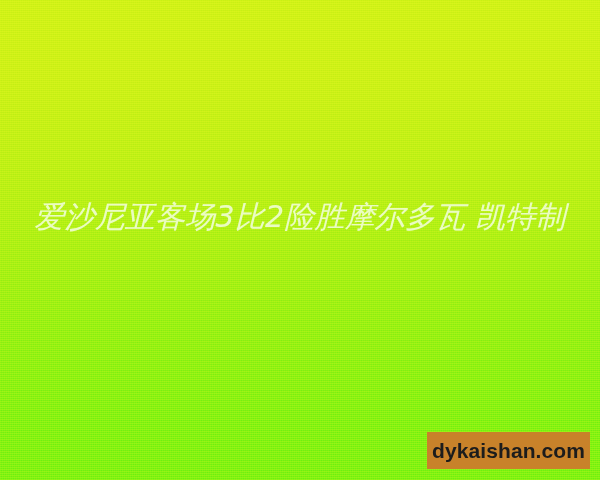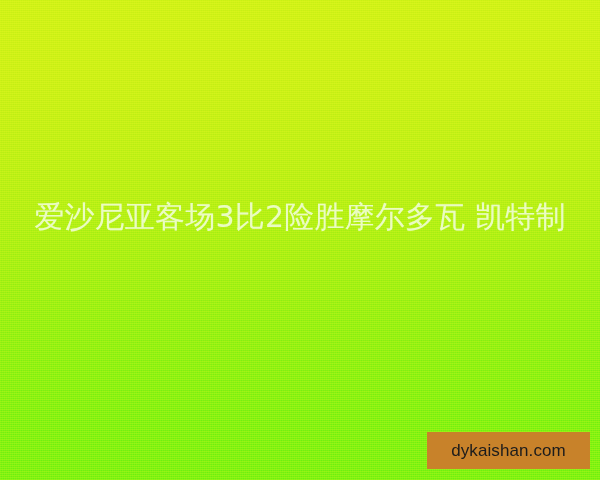--- a/index.html
+++ b/index.html
@@ -64,20 +64,21 @@
 
   
   .headline {
     position: absolute;
     left: 0;
     right: 0;
     top: 196px;
     text-align: center;
     padding: 0 22px;
     box-sizing: border-box;
+    font-style: italic;
   }
 
   .headline-line {
     display: block;
     color: #eafcc2;
     font-size: 30px;
     line-height: 42px;
     font-weight: 400;
     letter-spacing: 0.2px;
     white-space: nowrap;
@@ -93,23 +94,23 @@
     height: 37px;
     background: #c8822a;
     display: flex;
     align-items: center;
     justify-content: center;
     box-sizing: border-box;
   }
 
   .watermark-text {
     color: #1c1c1c;
-    font-size: 17px;
+    font-size: 21px;
     line-height: 1;
-    font-weight: 400;
+    font-weight: 700;
     letter-spacing: 0.1px;
     font-family: "Liberation Sans", "DejaVu Sans", sans-serif;
     white-space: nowrap;
   }
 </style>
 </head>
 <body>
 
 <div class="screenshot">
 

